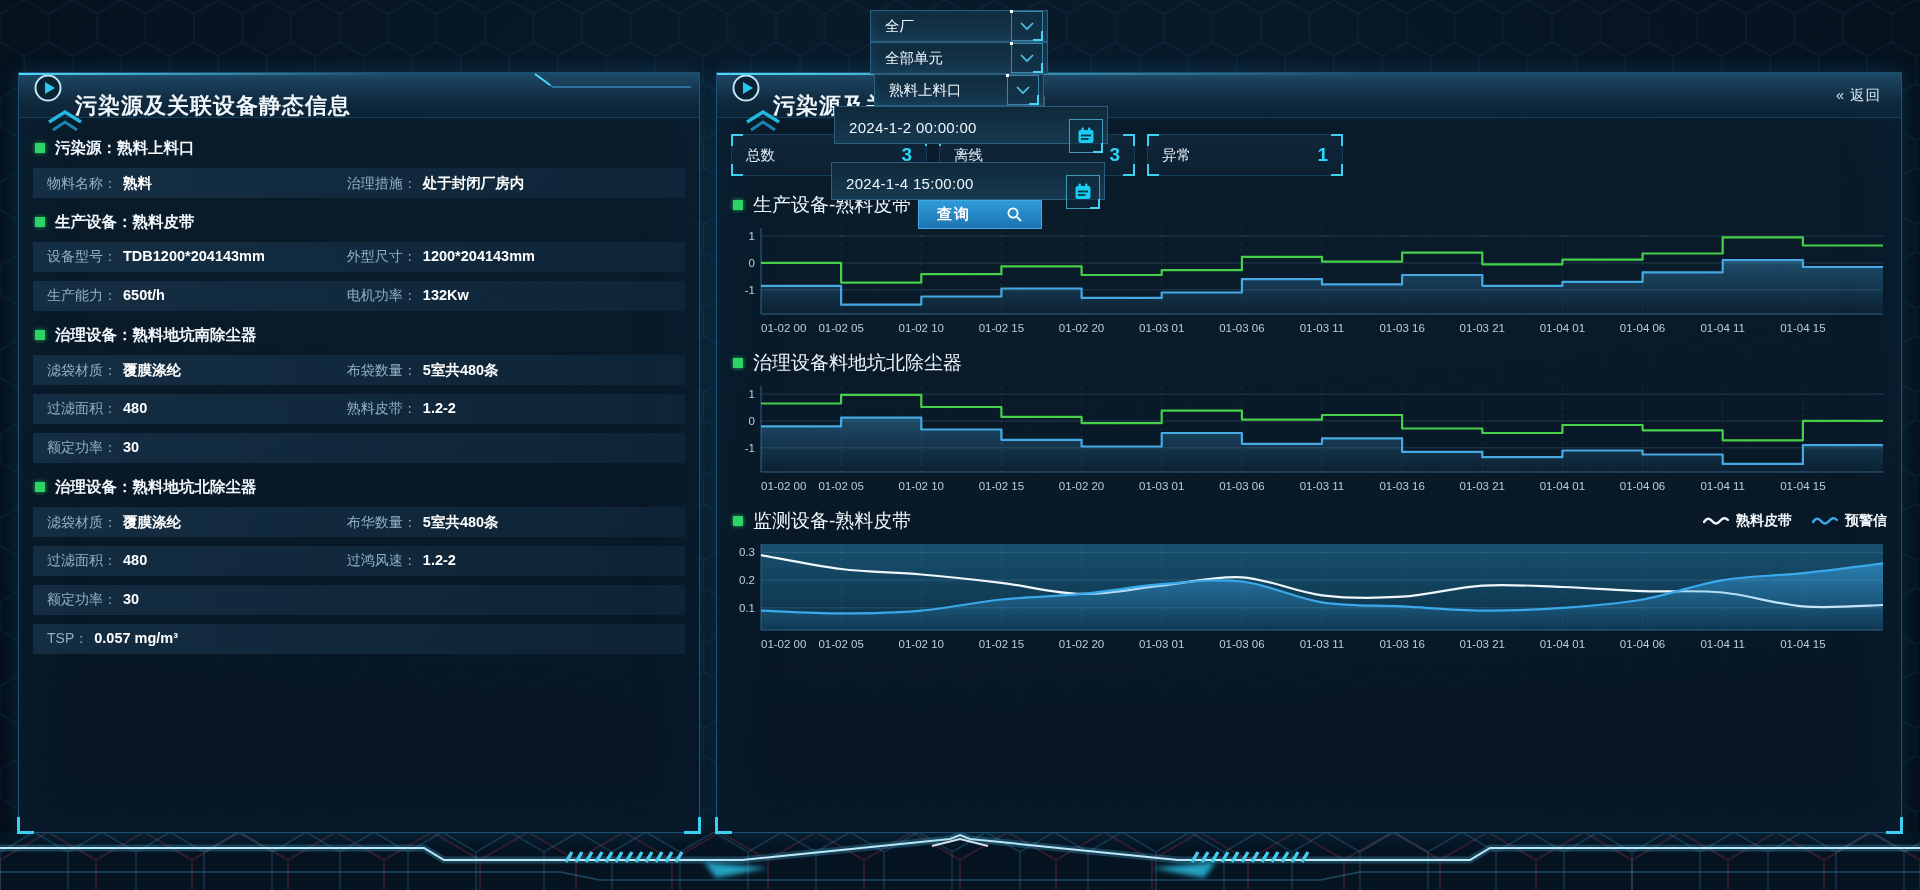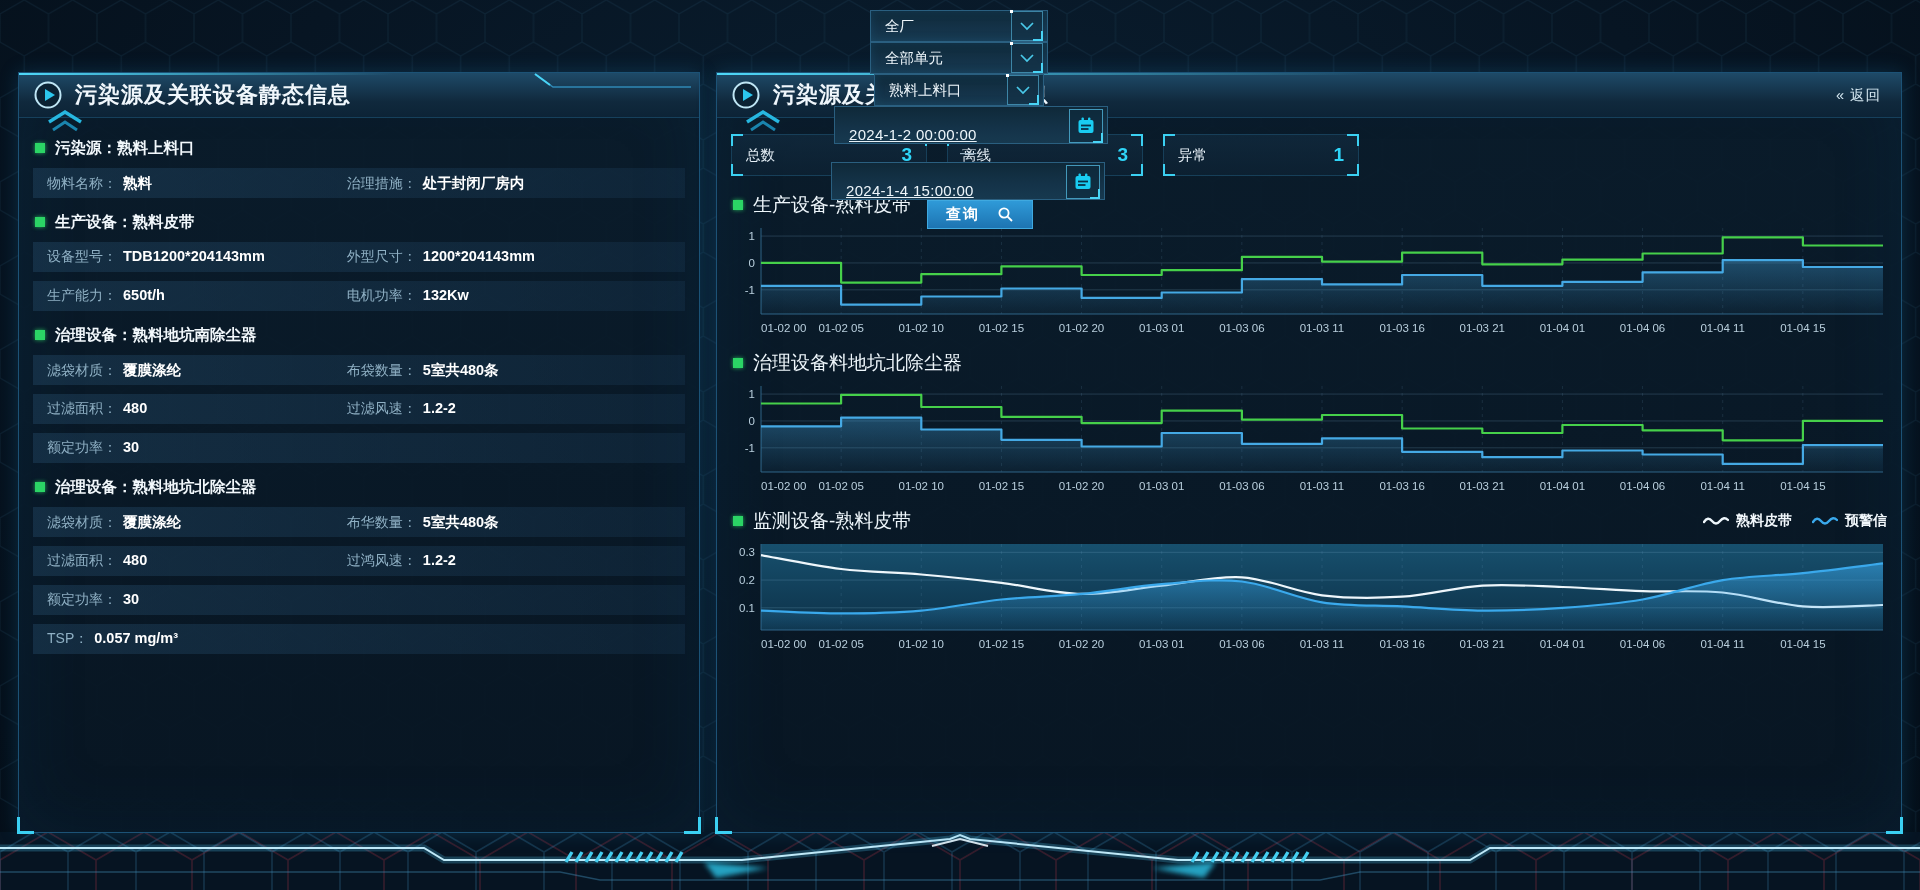--- a/index.html
+++ b/index.html
@@ -24,51 +24,51 @@
   .sel-text{font-size:14.5px;color:#eef6fb;}
   .sel-btn{
     width:30px;height:28px;position:relative;display:flex;align-items:center;justify-content:center;
     border:1px solid rgba(90,190,230,.6);background:rgba(18,48,68,.55);
   }
   .sel-btn::before{content:'';position:absolute;left:-2px;top:-2px;width:3px;height:3px;background:#fff;}
   .sel-btn::after{content:'';position:absolute;right:-1px;bottom:-1px;width:8px;height:8px;
     border-right:2px solid #49d4f6;border-bottom:2px solid #49d4f6;}
   .datebox{
     width:274px;height:38px;box-sizing:border-box;
-    display:flex;align-items:flex-end;justify-content:space-between;
+    display:flex;align-items:flex-start;justify-content:space-between;
     padding:12px 4px 0 14px;border:1px solid #2a5f80;
-    background:linear-gradient(180deg,#0f2939 0%,#143349 60%,#17394f 100%);cursor:pointer;text-decoration:underline;
+    background:linear-gradient(180deg,#0f2939 0%,#143349 60%,#17394f 100%);cursor:pointer;
   }
   .date-text{font-size:15px;color:#eef6fb;letter-spacing:.3px;}
   .cal-btn{width:32px;height:32px;position:relative;display:flex;align-items:center;justify-content:center;
     border:1px solid rgba(90,200,240,.7);background:rgba(14,42,60,.6);cursor:pointer;}
   .cal-btn::after{content:'';position:absolute;right:-1px;bottom:-1px;width:8px;height:8px;
     border-right:2px solid #49d4f6;border-bottom:2px solid #49d4f6;}
   .date-sep{color:#9fb8c9;margin:0 12px;font-size:16px;}
   .query-btn{
-    margin-left:24px;width:106px;height:38px;display:flex;align-items:center;justify-content:space-between;
+    margin-left:24px;width:124px;height:38px;display:flex;align-items:center;justify-content:space-between;
     padding:4px 18px;border:1px solid #3fa9e0;cursor:pointer;
     background:linear-gradient(180deg,#2f9ad8 0%,#1d74b2 100%);
     color:#fff;font-size:15px;font-weight:700;font-family:inherit;letter-spacing:2px;
   }
 
   
   main{position:relative;z-index:2;display:flex;gap:16px;margin:14px 18px 0 18px;height:761px;}
   .panel{
     position:relative;box-sizing:border-box;border:1px solid #1c5276;
     background:linear-gradient(180deg,rgba(10,28,43,.92),rgba(8,22,35,.94));
     box-shadow:0 0 18px rgba(30,140,200,.22), inset 0 0 70px rgba(15,70,110,.16);
   }
   .panel-left{width:682px;flex:none;}
   .panel-right{flex:1;}
   .corner{position:absolute;width:14px;height:14px;z-index:4;}
   .corner.bl{left:-2px;bottom:-2px;border-left:3px solid #3bd0f2;border-bottom:3px solid #3bd0f2;}
   .corner.br{right:-2px;bottom:-2px;border-right:3px solid #3bd0f2;border-bottom:3px solid #3bd0f2;}
   .panel-head{
-    height:44px;display:flex;align-items:center;padding:0 14px;position:relative;
+    height:44px;display:flex;padding:0 14px;position:relative;
     background:linear-gradient(180deg,#1e4a68 0%,#10293d 65%,#0c2336 100%);
     border-bottom:1px solid #16405c;
   }
   .panel-head::before{content:'';position:absolute;top:0;left:0;height:2px;width:55%;
     background:linear-gradient(90deg,#4fd8f8,rgba(79,216,248,0));}
   .panel-title{font-size:22px;font-weight:700;color:#f0f7fc;margin-left:12px;letter-spacing:1px;}
   .head-notch{position:absolute;right:6px;top:0;}
   .chevron-decor{position:absolute;left:26px;bottom:-15px;z-index:5;}
   .back-btn{margin-left:auto;background:none;border:none;color:#d5e8f2;font-size:14.5px;cursor:pointer;font-family:inherit;letter-spacing:1px;}
   .panel-body{padding:14px;}
@@ -80,21 +80,21 @@
   .info-row{
     display:grid;grid-template-columns:47% 53%;min-height:30px;align-items:center;
     background:linear-gradient(90deg,rgba(36,74,104,.42),rgba(26,58,86,.32));
     margin-bottom:9px;padding-left:14px;
   }
   .cell{display:flex;align-items:baseline;gap:6px;}
   .lbl{color:#8fb0c4;font-size:14px;white-space:nowrap;}
   .val{color:#ffffff;font-size:14.5px;font-weight:700;}
 
   
-  .stats{display:flex;gap:20px;margin:2px 0 16px;}
+  .stats{display:flex;gap:12px;margin:2px 0 16px;}
   .stat{
     width:196px;height:42px;box-sizing:border-box;position:relative;flex:none;
     display:flex;align-items:center;justify-content:space-between;padding:0 14px;
     background:linear-gradient(180deg,rgba(20,48,70,.55),rgba(13,34,52,.7));
     border:1px solid #173f59;
   }
   .stat .c{position:absolute;width:10px;height:10px;}
   .stat .tl{left:-1px;top:-1px;border-left:2px solid #3bd0f2;border-top:2px solid #3bd0f2;}
   .stat .tr{right:-1px;top:-1px;border-right:2px solid #3bd0f2;border-top:2px solid #3bd0f2;}
   .stat .bl{left:-1px;bottom:-1px;border-left:2px solid #3bd0f2;border-bottom:2px solid #3bd0f2;}
@@ -255,21 +255,21 @@
             <span class="lbl">布袋数量：</span>
             <span class="val">5室共480条</span>
           </div>
         </div>
         <div class="info-row">
           <div class="cell">
             <span class="lbl">过滤面积：</span>
             <span class="val">480</span>
           </div>
           <div class="cell">
-            <span class="lbl">过滤风速：</span>
+            <span class="lbl">熟料皮带：</span>
             <span class="val">1.2-2</span>
           </div>
         </div>
         <div class="info-row">
           <div class="cell">
             <span class="lbl">额定功率：</span>
             <span class="val">30</span>
           </div>
         </div>
         <div class="section-head">

